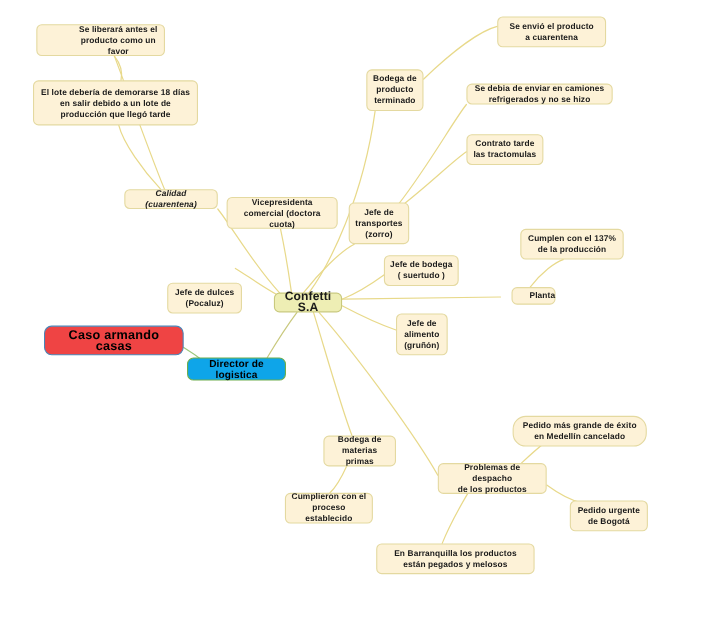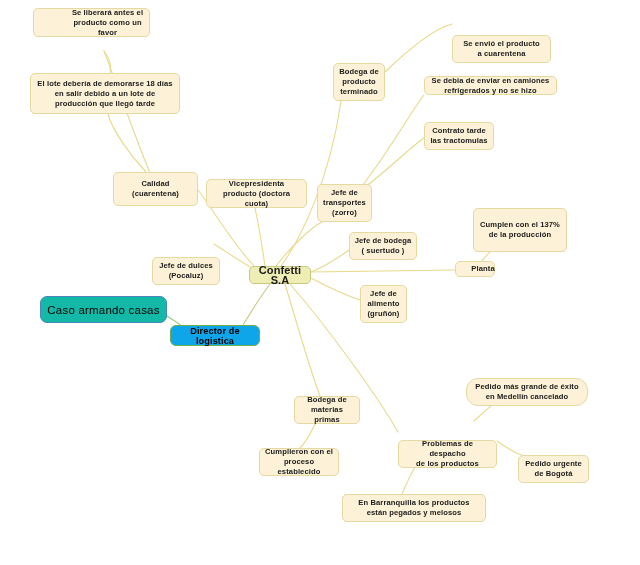--- a/index.html
+++ b/index.html
@@ -41,25 +41,25 @@
     padding: 2px 4px;
     white-space: pre-line;
     z-index: 2;
   }
   .node.hub {
     background: #eeeeb4;
     border: 1px solid #c9c97e;
     font-size: 11px;
   }
   .node.root {
-    background: #14b8a6;
+    background: #ef4444;
     border: 1.6px solid #4a86b8;
     border-radius: 7px;
     font-size: 11.5px;
-    font-weight: normal;
+    font-weight: bold;
     color: #000000;
     letter-spacing: 0.2px;
   }
   .node.branch {
     background: #0ea5e9;
     border: 1.4px solid #6fae4e;
     border-radius: 6px;
     font-size: 9.2px;
     font-weight: bold;
     color: #000000;
@@ -88,58 +88,58 @@
       <path d="M385,72 C410,48 436,28 452,24" fill="none" stroke="#e8d98a" stroke-width="1.1" stroke-linecap="round"></path>
       <path d="M362,186 C390,150 412,110 424,95" fill="none" stroke="#e8d98a" stroke-width="1.1" stroke-linecap="round"></path>
       <path d="M364,188 C390,168 412,146 424,138" fill="none" stroke="#e8d98a" stroke-width="1.1" stroke-linecap="round"></path>
       <path d="M482,261 C492,248 505,238 512,236" fill="none" stroke="#e8d98a" stroke-width="1.1" stroke-linecap="round"></path>
       <path d="M315,424 C310,435 304,444 300,448" fill="none" stroke="#e8d98a" stroke-width="1.1" stroke-linecap="round"></path>
       <path d="M474,421 C490,406 504,395 512,391" fill="none" stroke="#e8d98a" stroke-width="1.1" stroke-linecap="round"></path>
       <path d="M497,441 C508,449 520,455 528,457" fill="none" stroke="#e8d98a" stroke-width="1.1" stroke-linecap="round"></path>
       <path d="M425,449 C415,466 406,484 402,494" fill="none" stroke="#e8d98a" stroke-width="1.1" stroke-linecap="round"></path>
     </svg>
   <div id="node-layer">
-      <div class="node" style="left: 33px; top: 8px; width: 117px; height: 29px; padding-left: 36px;">Se liberará antes el
+      <div class="node" style="left: 33px; top: 22px; width: 117px; height: 29px; padding-left: 36px;">Se liberará antes el
 producto como un favor</div>
       <div class="node" style="left: 30px; top: 73px; width: 150px; height: 41px;">El lote debería de demorarse 18 días
 en salir debido a un lote de
 producción que llegó tarde</div>
       <div class="node" style="left: 333px; top: 63px; width: 52px; height: 38px;">Bodega de
 producto
 terminado</div>
-      <div class="node" style="left: 452px; top: 15px; width: 99px; height: 28px; margin-top: 20px;">Se envió el producto
+      <div class="node" style="left: 452px; top: 15px; width: 99px; height: 28px;">Se envió el producto
 a cuarentena</div>
       <div class="node" style="left: 424px; top: 76px; width: 133px; height: 19px;">Se debia de enviar en camiones
 refrigerados y no se hizo</div>
       <div class="node" style="left: 424px; top: 122px; width: 70px; height: 28px;">Contrato tarde
 las tractomulas</div>
-      <div class="node" style="left: 113px; top: 172px; width: 85px; height: 34px;">Calidad (cuarentena)</div>
+      <div class="node" style="left: 113px; top: 172px; width: 85px; height: 18px; font-style: italic;">Calidad (cuarentena)</div>
       <div class="node" style="left: 206px; top: 179px; width: 101px; height: 29px;">Vicepresidenta
-producto (doctora cuota)</div>
+comercial (doctora cuota)</div>
       <div class="node" style="left: 317px; top: 184px; width: 55px; height: 38px;">Jefe de
 transportes
 (zorro)</div>
       <div class="node" style="left: 152px; top: 225px; width: 68px; height: 28px; margin-top: 32px;">Jefe de dulces
 (Pocaluz)</div>
       <div class="node" style="left: 349px; top: 232px; width: 68px; height: 28px;">Jefe de bodega
 ( suertudo )</div>
-      <div class="node" style="left: 473px; top: 208px; width: 94px; height: 44px;">Cumplen con el 137%
+      <div class="node" style="left: 473px; top: 208px; width: 94px; height: 28px;">Cumplen con el 137%
 de la producción</div>
       <div class="node hub" style="left: 249px; top: 266px; width: 62px; height: 18px;">Confetti S.A</div>
-      <div class="node" style="left: 455px; top: 261px; width: 40px; height: 16px; padding-left: 20px;">Planta</div>
+      <div class="node" style="left: 465px; top: 261px; width: 40px; height: 16px; padding-left: 20px;">Planta</div>
       <div class="node" style="left: 360px; top: 285px; width: 47px; height: 38px;">Jefe de
 alimento
 (gruñón)</div>
       <div class="node root" style="left: 40px; top: 296px; width: 127px; height: 27px;">Caso armando casas</div>
       <div class="node branch" style="left: 170px; top: 325px; width: 90px; height: 21px;">Director de logistica</div>
       <div class="node" style="left: 294px; top: 396px; width: 66px; height: 28px;">Bodega de
 materias primas</div>
       <div class="node" style="left: 466px; top: 378px; width: 122px; height: 28px; border-radius: 12px;">Pedido más grande de éxito
 en Medellín cancelado</div>
-      <div class="node" style="left: 398px; top: 440px; width: 99px; height: 28px;">Problemas de despacho
+      <div class="node" style="left: 398px; top: 421px; width: 99px; height: 28px;">Problemas de despacho
 de los productos</div>
       <div class="node" style="left: 259px; top: 448px; width: 80px; height: 28px;">Cumplieron con el
 proceso establecido</div>
       <div class="node" style="left: 518px; top: 455px; width: 71px; height: 28px;">Pedido urgente
 de Bogotá</div>
       <div class="node" style="left: 342px; top: 494px; width: 144px; height: 28px;">En Barranquilla los productos
 están pegados y melosos</div>
     </div>
 </div>
 

